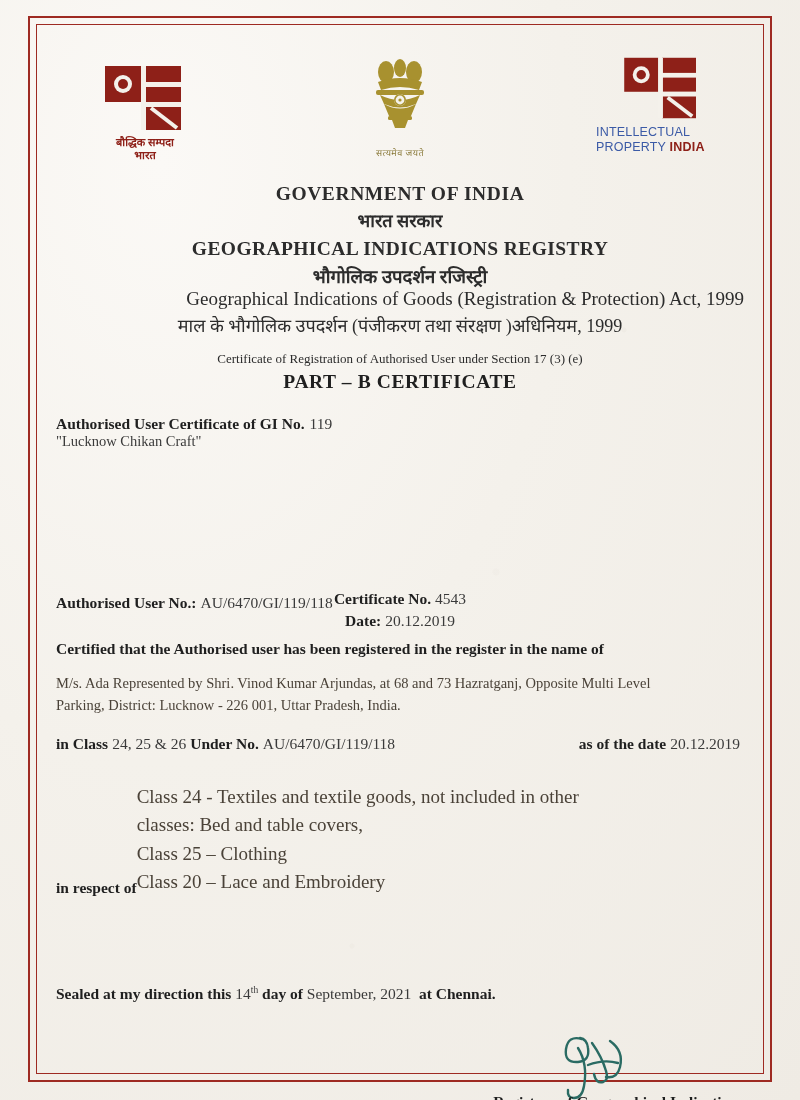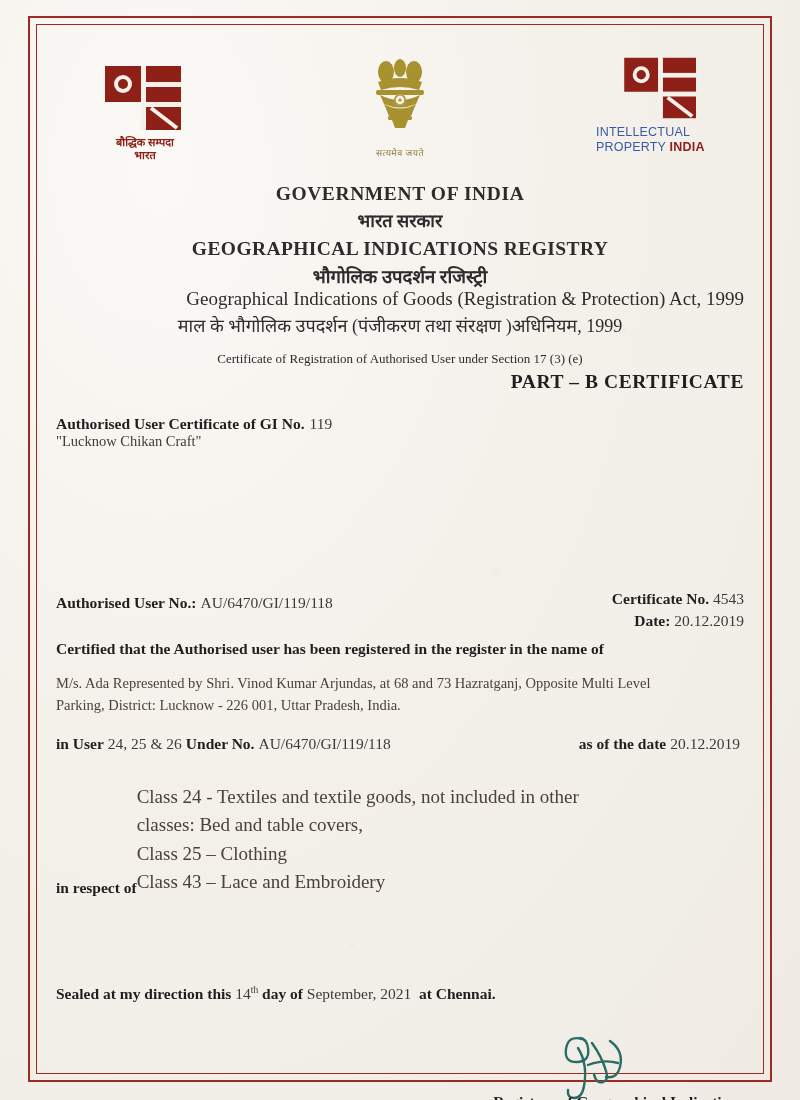--- a/index.html
+++ b/index.html
@@ -158,21 +158,20 @@
     font-size: 17.5px;
     color: #2c2c2c;
     margin-bottom: 22px;
   }
   .t-part {
     font-size: 19.5px;
     font-weight: bold;
     letter-spacing: .6px;
     color: #1f1f1f;
     margin-bottom: 22px;
-    text-align: right;
   }
 
   
   .gi-line {
     display: flex;
     justify-content: space-between;
     align-items: baseline;
     font-size: 15.5px;
     margin-top: 2px;
     flex-direction: column;
@@ -189,21 +188,21 @@
   .gi-line .craft {
     font-size: 14.5px;
     color: #3a3a3a;
   }
 
   
   .mid {
     margin-top: 138px;
   }
   .cert-no-block {
-    text-align: right;
+    text-align: center;
     font-size: 15.5px;
     line-height: 1.42;
     margin-bottom: 2px;
   }
   .cert-no-block b {
     font-weight: bold;
     color: #1f1f1f;
   }
   .cert-no-block span {
     color: #3a3a3a;
@@ -391,35 +390,35 @@
 
       <div class="au-row">
         <b>Authorised User No.:</b><span>AU/6470/GI/119/118</span>
       </div>
 
       <div class="certified">Certified that the Authorised user has been registered in the register in the name of</div>
 
       <div class="holder">M/s. Ada Represented by Shri. Vinod Kumar Arjundas, at 68 and 73 Hazratganj, Opposite Multi Level Parking, District: Lucknow - 226 001, Uttar Pradesh, India.</div>
 
       <div class="class-row">
-        <b>in User</b>
+        <b>in Class</b>
         <span class="v">24, 25 &amp; 26</span>
         <b>Under No.</b>
         <span class="v">AU/6470/GI/119/118</span>
         <span class="spacer"></span>
         <b>as of the date</b>
         <span class="v">20.12.2019</span>
       </div>
 
       <div class="respect">
         <div class="lbl">in respect of</div>
         <div class="list">
           <div>Class 24 - Textiles and textile goods, not included in other classes: Bed and table covers,</div>
           <div>Class 25 – Clothing</div>
-          <div>Class 43 – Lace and Embroidery</div>
+          <div>Class 20 – Lace and Embroidery</div>
         </div>
       </div>
     </div>
 
     <div class="sealed">
       <b>Sealed at my direction this</b>
       <span class="v">14</span><sup class="v">th</sup>
       <b>day of</b>
       <span class="v">September, 2021</span>
       &nbsp;<b>at</b>

